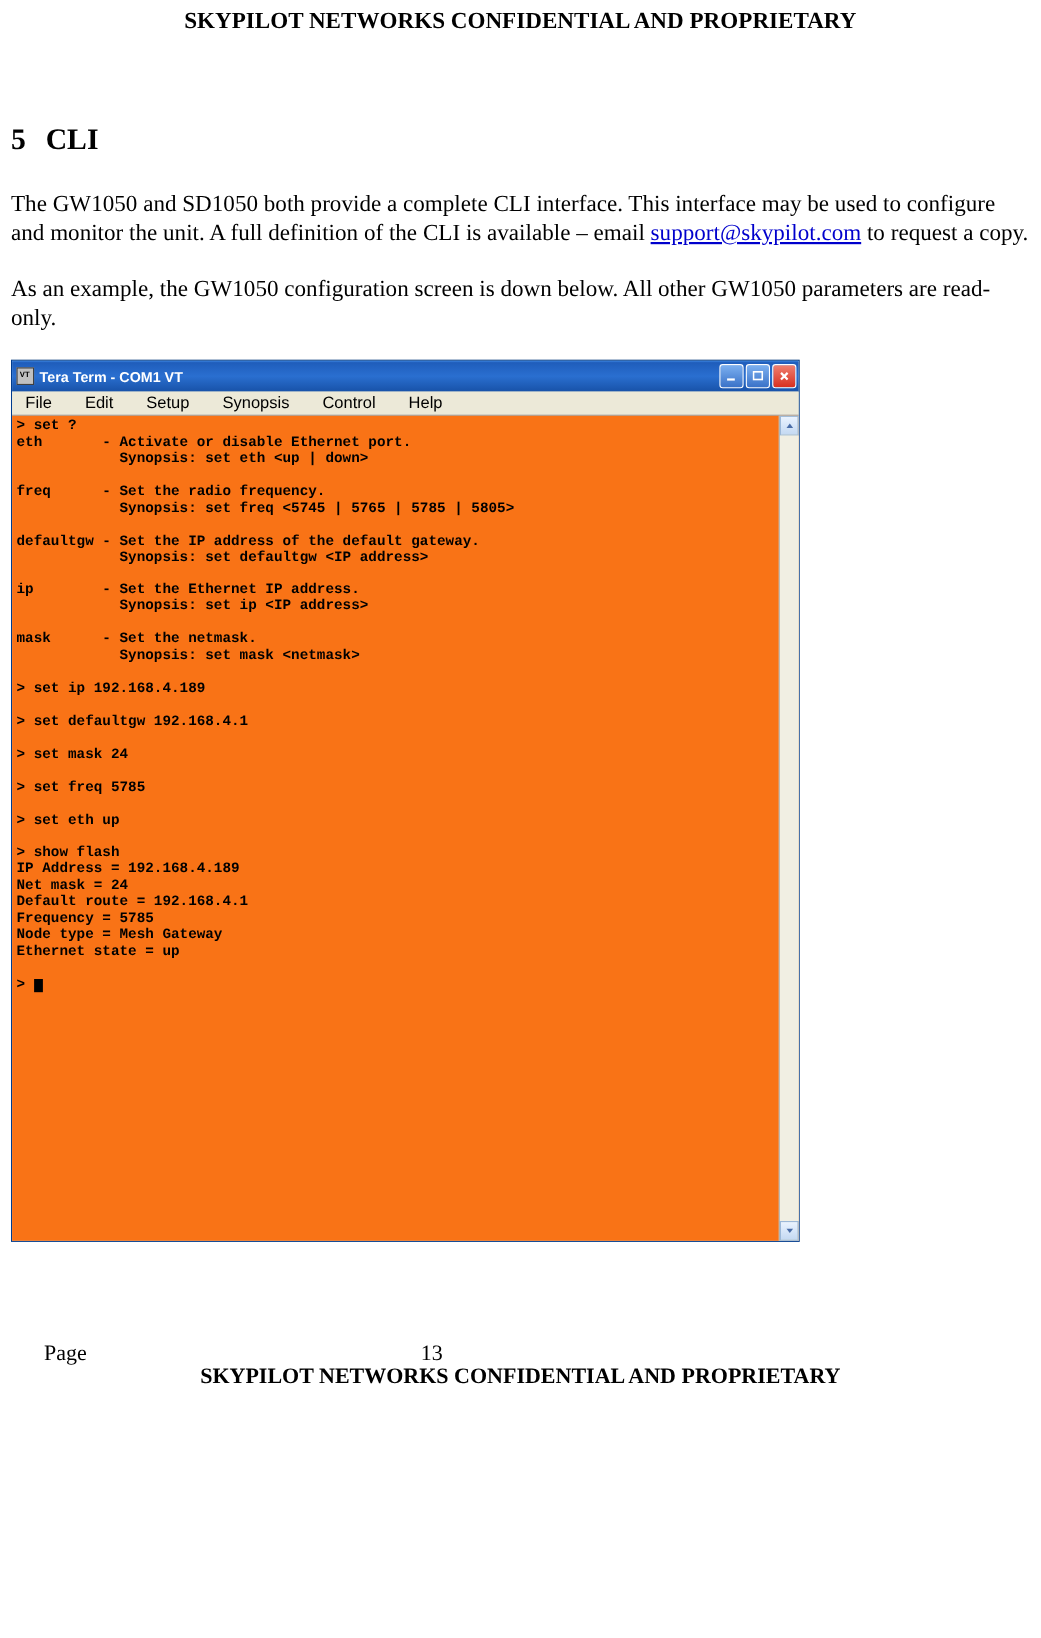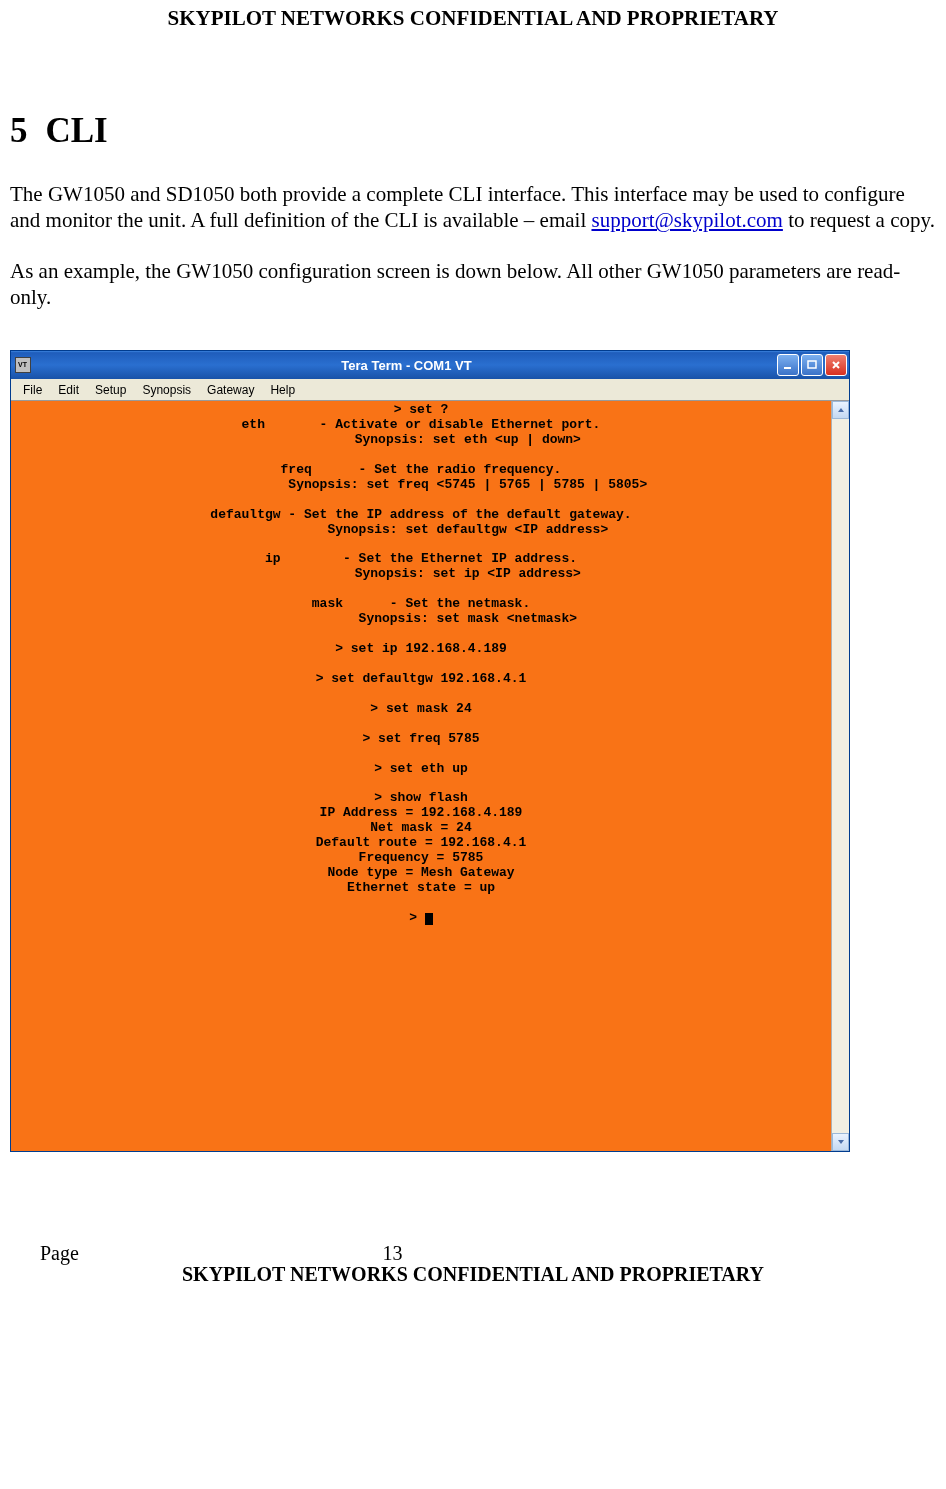--- a/index.html
+++ b/index.html
@@ -11,37 +11,36 @@
       padding: 0 10px;
     }
     .header-conf {
       text-align: center;
       font-weight: bold;
       font-size: 21px;
       padding: 6px 0 40px 0;
     }
     .section-heading {
       font-weight: bold;
-      font-size: 35px;
+      font-size: 27px;
       padding: 40px 0 30px 0;
     }
     .section-heading .num { margin-right: 18px; }
     .body-para {
       font-size: 21px;
       line-height: 1.25;
       margin-bottom: 24px;
     }
     .email-link { color: #0000cc; text-decoration: underline; }
     .terminal-window {
-      margin-top: 40px;
-      width: 840px;
+      margin-top: 26px;
+      width: 717px;
       border: 1px solid #003c8f;
       background: #ece9d8;
       font-family: Tahoma, Arial, sans-serif;
-      text-align: center;
     }
     .titlebar {
       background: linear-gradient(to bottom, #3b84e0 0%, #1f5dbb 6%, #2a6fd0 50%, #1852a8 100%);
       height: 28px;
       display: flex; align-items: center;
       color: #fff;
       font-size: 13px;
       font-weight: bold;
       padding: 0 2px 0 4px;
     }
@@ -70,22 +69,23 @@
       display: flex; align-items: center; justify-content: center;
     }
     .win-btn.close { background: linear-gradient(to bottom, #f08070, #d83020); }
     .win-btn svg { display: block; }
     .menubar {
       background: #ece9d8;
       height: 22px;
       display: flex; align-items: center;
       padding-left: 4px;
       border-bottom: 1px solid #999;
-      font-size: 12px;
-      color: #000;
+      font-size: 15px;
+      color: #000;
+      gap: 14px;
     }
     .menubar span { padding: 2px 8px; cursor: default; }
     .term-body {
       display: flex;
       background: #f97316;
     }
     .term-content {
       flex: 1;
       font-family: "Courier New", monospace;
       font-size: 13px;
@@ -169,21 +169,21 @@
             <path d="M2 2 L8 8 M8 2 L2 8" stroke="#fff" stroke-width="2"></path>
           </svg>
       </div>
     </div>
   </div>
   <div class="menubar">
     <span>File</span>
     <span>Edit</span>
     <span>Setup</span>
     <span>Synopsis</span>
-    <span>Gateway</span>
+    <span>Control</span>
     <span>Help</span>
   </div>
   <div class="term-body">
     <div class="term-content"><span>&gt; set ?
 eth       - Activate or disable Ethernet port.
             Synopsis: set eth &lt;up | down&gt;
 
 freq      - Set the radio frequency.
             Synopsis: set freq &lt;5745 | 5765 | 5785 | 5805&gt;
 

